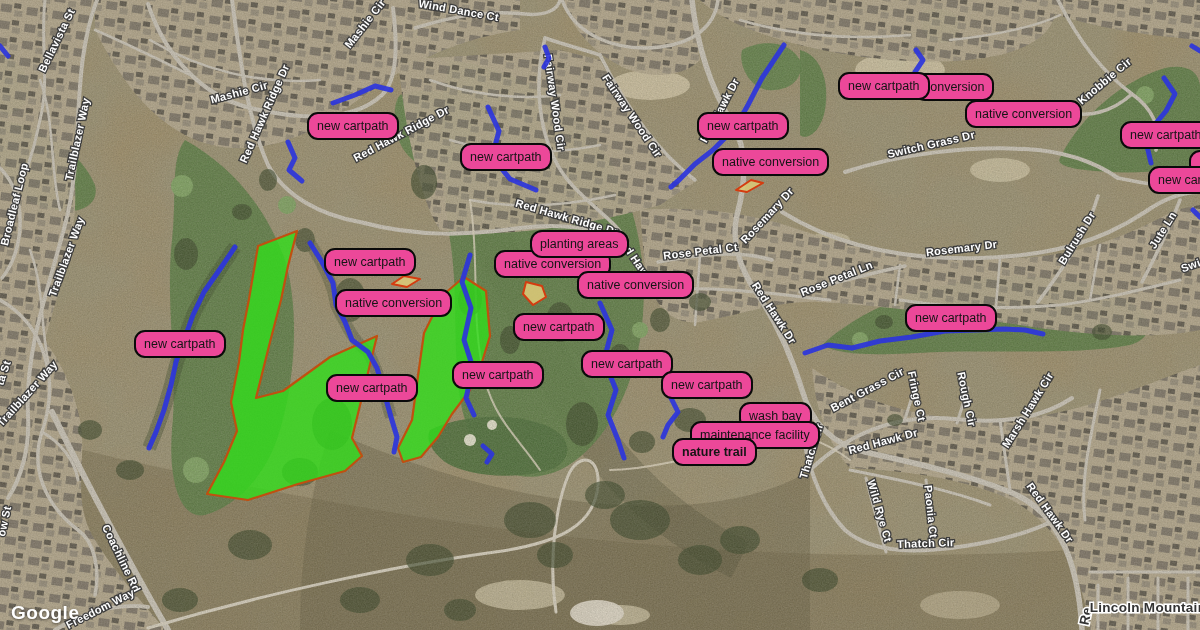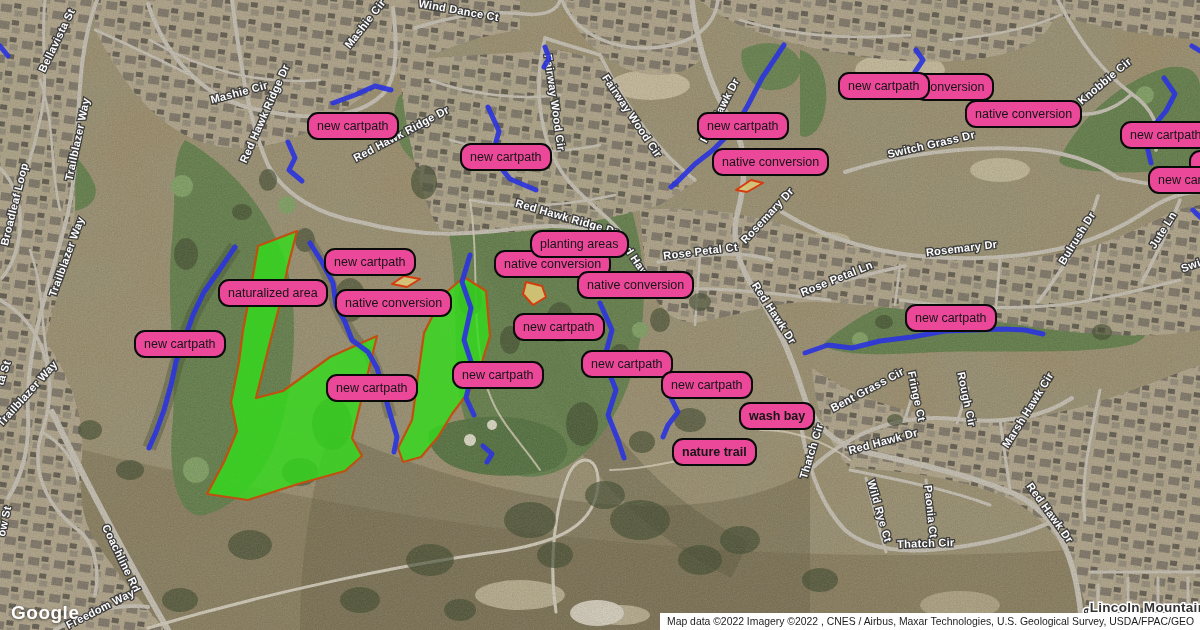--- a/index.html
+++ b/index.html
@@ -266,29 +266,28 @@
       <div class="map-label" style="left: 712px; top: 148px;">native conversion</div>
       <div class="map-label" style="left: 914px; top: 73px;">conversion</div>
       <div class="map-label" style="left: 838px; top: 72px;">new cartpath</div>
       <div class="map-label" style="left: 965px; top: 100px;">native conversion</div>
       <div class="map-label" style="left: 1189px; top: 150px; min-width: 34px; min-height: 14px;"></div>
       <div class="map-label" style="left: 1120px; top: 121px;">new cartpath</div>
       <div class="map-label" style="left: 1148px; top: 166px;">new cartpath</div>
       <div class="map-label" style="left: 494px; top: 250px;">native conversion</div>
       <div class="map-label" style="left: 530px; top: 230px; border-radius: 12px;">planting areas</div>
       <div class="map-label" style="left: 577px; top: 271px;">native conversion</div>
-      <div class="map-label" style="left: 218px; top: 279px;">naturalized area</div>
       <div class="map-label" style="left: 324px; top: 248px;">new cartpath</div>
       <div class="map-label" style="left: 335px; top: 289px;">native conversion</div>
       <div class="map-label" style="left: 134px; top: 330px;">new cartpath</div>
       <div class="map-label" style="left: 326px; top: 374px;">new cartpath</div>
       <div class="map-label" style="left: 452px; top: 361px;">new cartpath</div>
       <div class="map-label" style="left: 513px; top: 313px;">new cartpath</div>
       <div class="map-label" style="left: 581px; top: 350px;">new cartpath</div>
       <div class="map-label" style="left: 661px; top: 371px;">new cartpath</div>
       <div class="map-label" style="left: 905px; top: 304px;">new cartpath</div>
-      <div class="map-label" style="left: 739px; top: 402px; font-weight: bold;">wash bay</div>
+      <div class="map-label" style="left: 739px; top: 402px;">wash bay</div>
+      <div class="map-label" style="left: 690px; top: 421px;">maintenance facility</div>
       <div class="map-label" style="left: 672px; top: 438px; font-weight: bold;">nature trail</div>
     </div>
 
 <div id="google-logo">Google</div>
-<div id="attribution">Map data ©2022 Imagery ©2022 , CNES / Airbus, Maxar Technologies, U.S. Geological Survey, USDA/FPAC/GEO</div>
 </div>
 
 </body></html>

